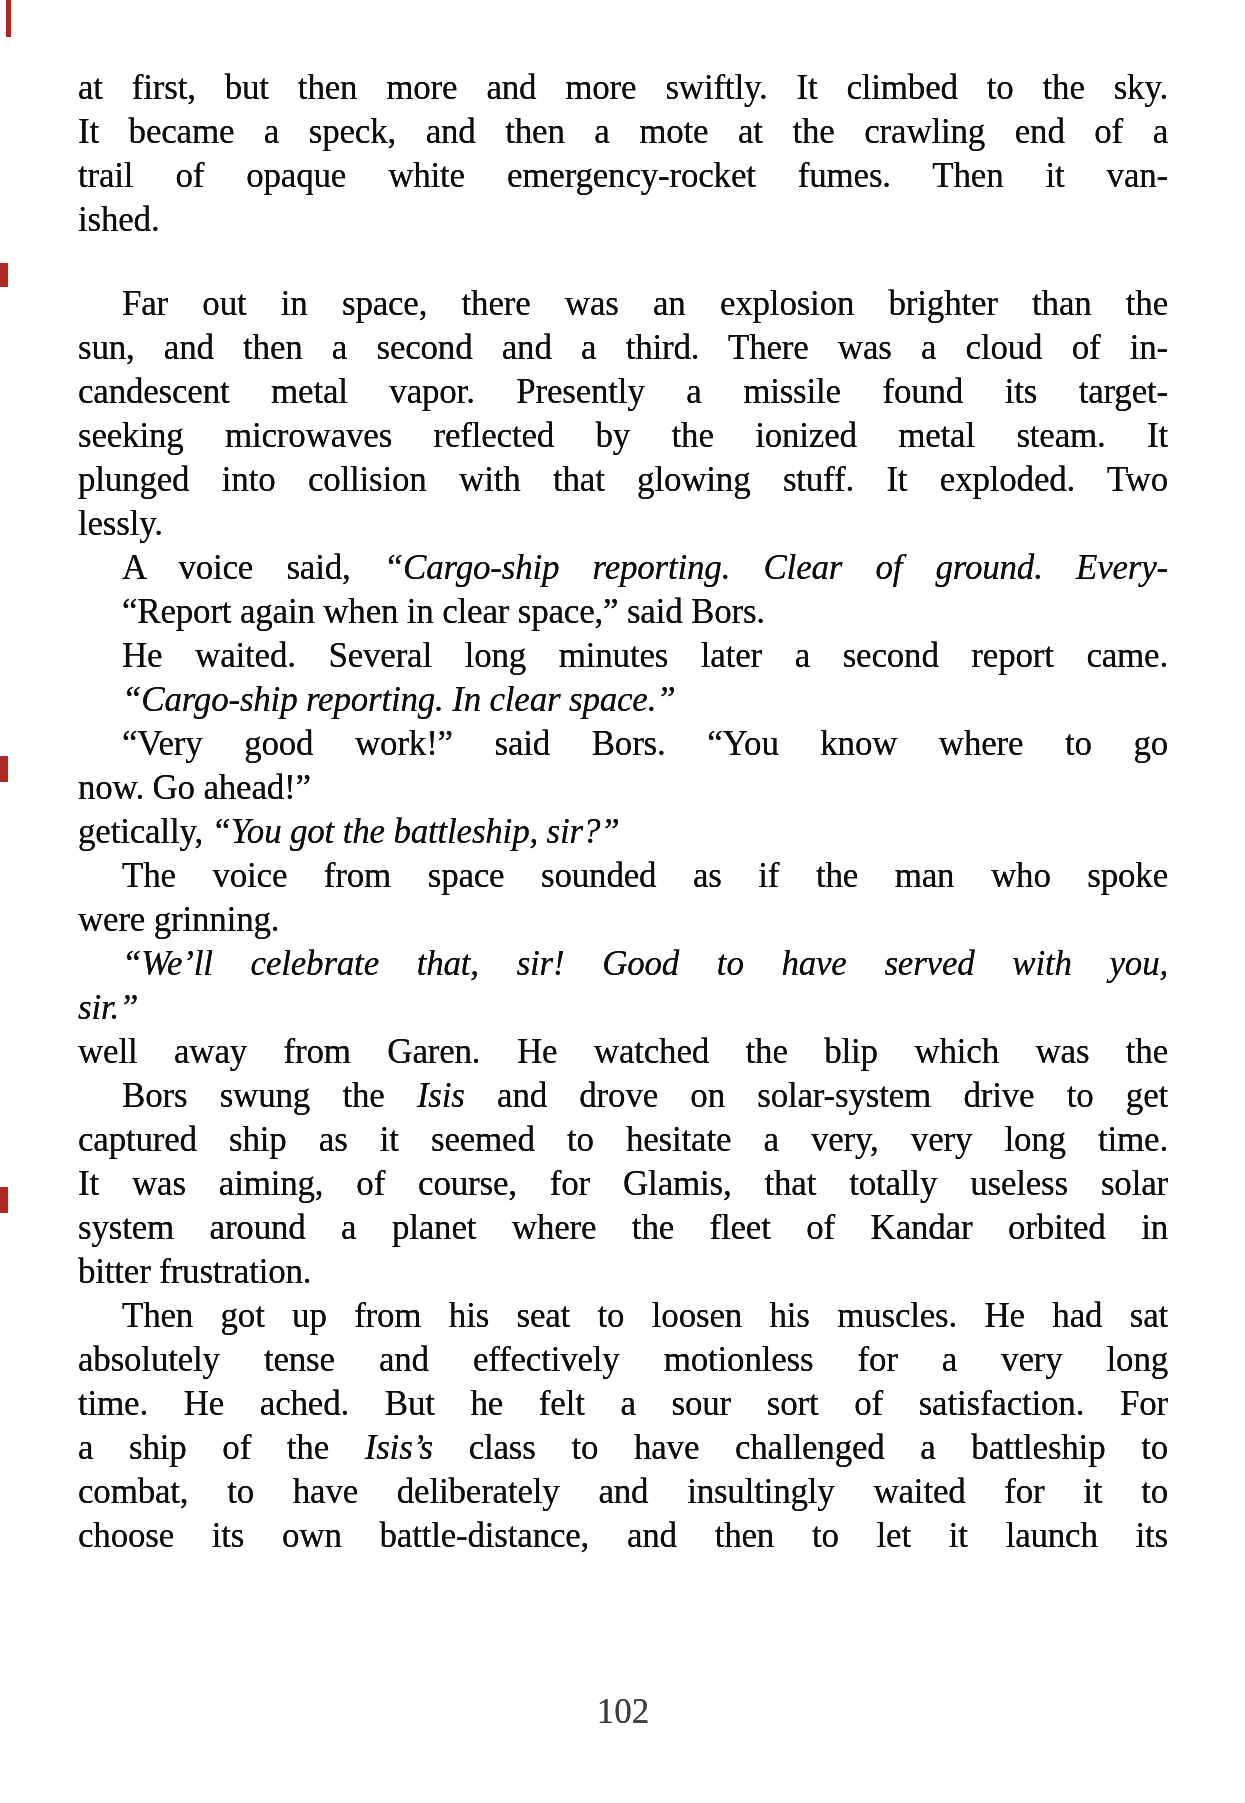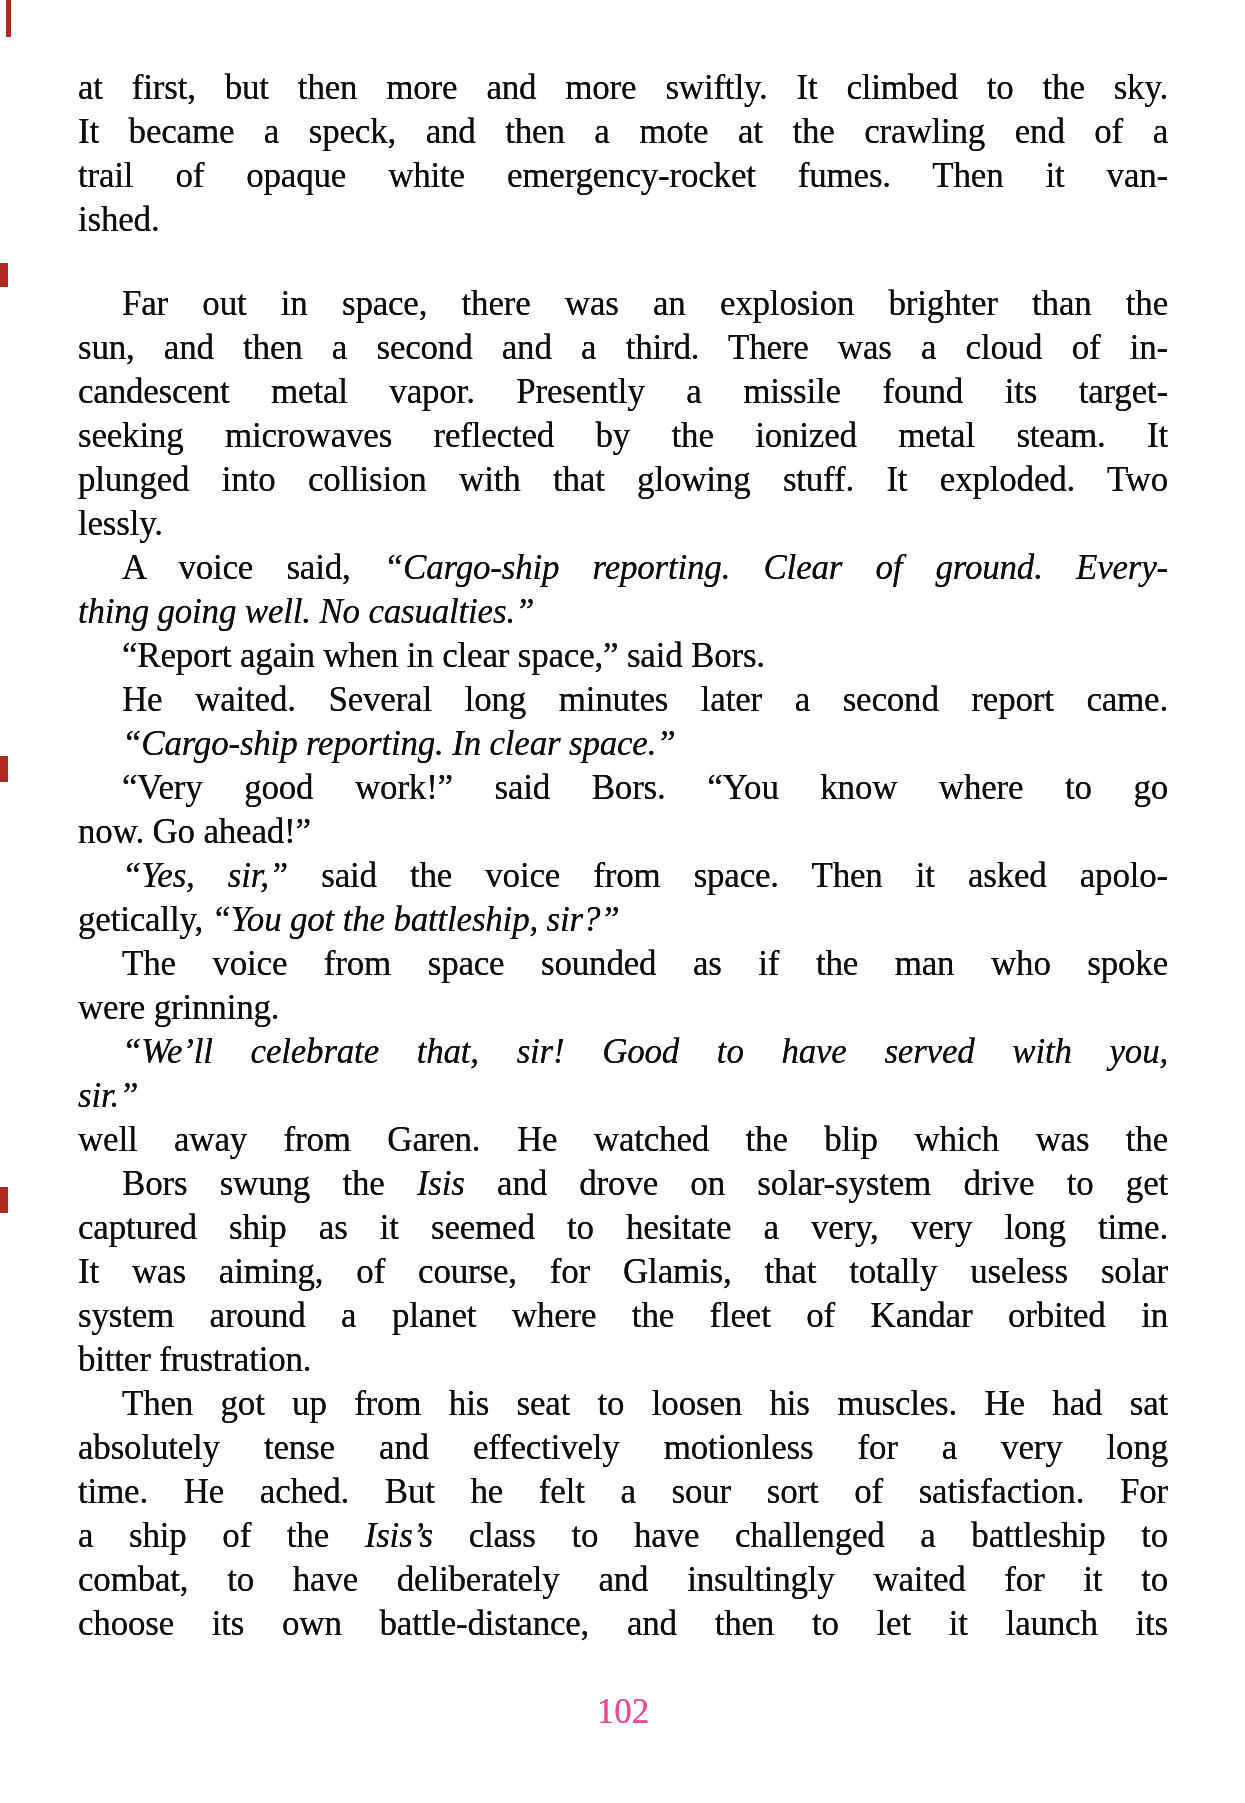--- a/index.html
+++ b/index.html
@@ -35,48 +35,46 @@
   .pgap { height: 40px; }
   em { font-style: italic; }
   .page-number {
     position: absolute;
     left: 78px; top: 1690px;
     width: 1090px;
     text-align: center;
     font-size: 35px;
     line-height: 44px;
     text-shadow: 0 0 0.6px currentColor;
-    color: #ec4899;
+    color: #404040;
   }
   .scan-mark { position: absolute; }
 </style>
 </head>
 <body>
 
 <div class="book-page">
   <div class="page-text">
       <div class="line j"><span>at first, but then more and more swiftly. It climbed to the sky.</span></div>
       <div class="line j"><span>It became a speck, and then a mote at the crawling end of a</span></div>
       <div class="line j"><span>trail of opaque white emergency-rocket fumes. Then it van-</span></div>
       <div class="line"><span>ished.</span></div>
       <div class="pgap"></div>
       <div class="line j indent"><span>Far out in space, there was an explosion brighter than the</span></div>
       <div class="line j"><span>sun, and then a second and a third. There was a cloud of in-</span></div>
       <div class="line j"><span>candescent metal vapor. Presently a missile found its target-</span></div>
       <div class="line j"><span>seeking microwaves reflected by the ionized metal steam. It</span></div>
       <div class="line j"><span>plunged into collision with that glowing stuff. It exploded. Two</span></div>
       <div class="line"><span>lessly.</span></div>
       <div class="line j indent"><span>A voice said, </span><em>“Cargo-ship reporting. Clear of ground. Every-</em></div>
-      <div class="line"><em>thing going well. No casualties.”</em></div>
       <div class="line indent"><span>“Report again when in clear space,” said Bors.</span></div>
       <div class="line j indent"><span>He waited. Several long minutes later a second report came.</span></div>
       <div class="line indent"><em>“Cargo-ship reporting. In clear space.”</em></div>
       <div class="line j indent"><span>“Very good work!” said Bors. “You know where to go</span></div>
       <div class="line"><span>now. Go ahead!”</span></div>
-      <div class="line j indent"><em>“Yes, sir,”</em><span> said the voice from space. Then it asked apolo-</span></div>
       <div class="line"><span>getically, </span><em>“You got the battleship, sir?”</em></div>
       <div class="line j indent"><span>The voice from space sounded as if the man who spoke</span></div>
       <div class="line"><span>were grinning.</span></div>
       <div class="line j indent"><em>“We’ll celebrate that, sir! Good to have served with you,</em></div>
       <div class="line"><em>sir.”</em></div>
       <div class="line j"><span>well away from Garen. He watched the blip which was the</span></div>
       <div class="line j indent"><span>Bors swung the </span><em>Isis</em><span> and drove on solar-system drive to get</span></div>
       <div class="line j"><span>captured ship as it seemed to hesitate a very, very long time.</span></div>
       <div class="line j"><span>It was aiming, of course, for Glamis, that totally useless solar</span></div>
       <div class="line j"><span>system around a planet where the fleet of Kandar orbited in</span></div>

